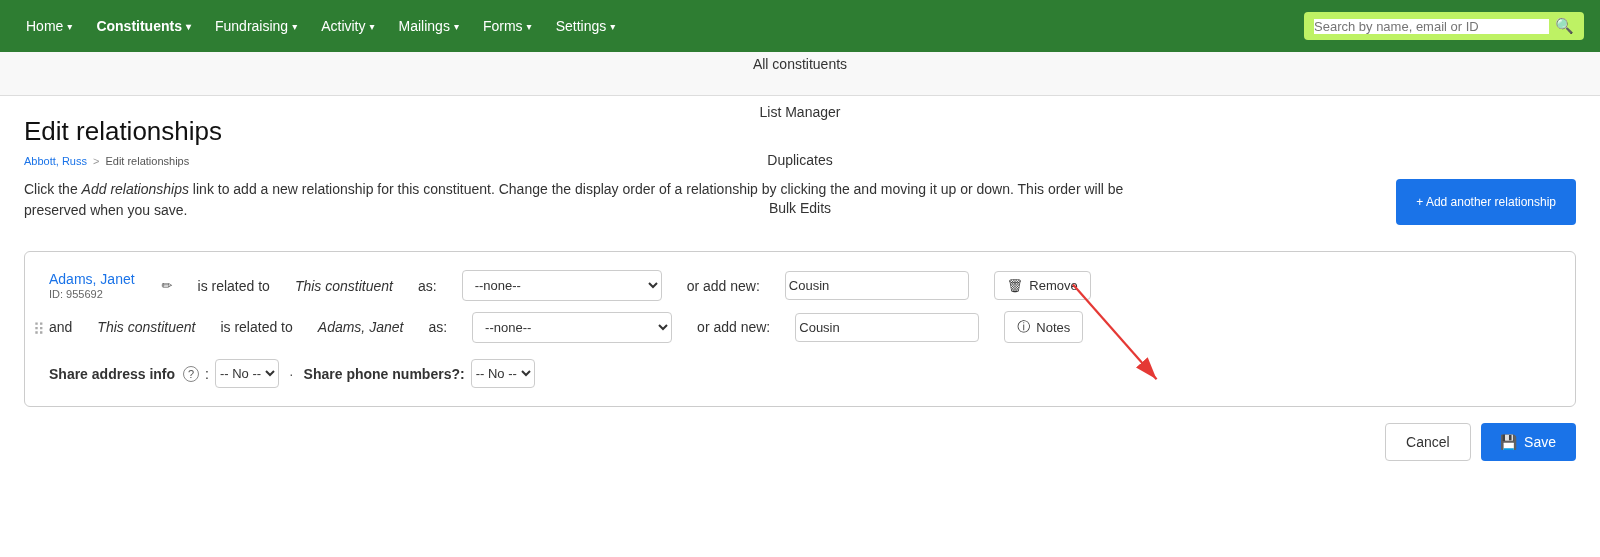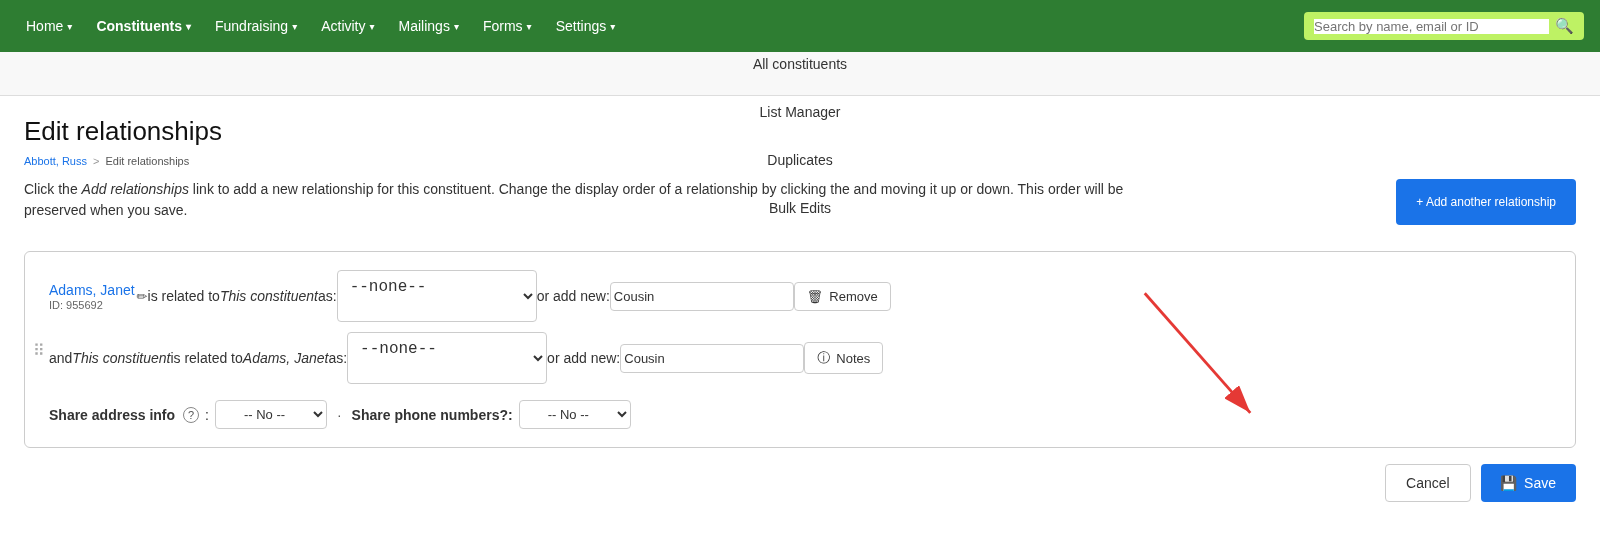--- a/index.html
+++ b/index.html
@@ -133,21 +133,21 @@
       top: 50%;
       transform: translateY(-50%);
       color: #aaa;
       font-size: 16px;
       cursor: grab;
     }
 
     .relationship-row {
       display: flex;
       align-items: center;
-      gap: 0;
+      gap: 25px;
       margin-bottom: 10px;
       flex-wrap: wrap;
     }
     .relationship-row .person-name {
       color: #1a73e8;
       cursor: pointer;
       font-size: 14px;
     }
     .person-id {
       font-size: 11px;
@@ -164,27 +164,26 @@
       font-size: 13px;
       cursor: pointer;
       margin-left: 2px;
     }
     .rel-text { font-size: 14px; color: #333; }
     .italic-text { font-style: italic; }
 
     .rel-select {
       border: 1px solid #ccc;
       border-radius: 4px;
-      padding: 6px 28px 24px 8px;
-      font-size: 16px;
+      padding: 6px 28px 6px 8px;
+      font-size: 13px;
       color: #333;
       background: #fff;
       appearance: auto;
       min-width: 200px;
-      font-family: Liberation Mono, monospace;
     }
     .add-new-label { font-size: 14px; color: #333; white-space: nowrap; }
     .rel-new-input {
       border: 1px solid #ccc;
       border-radius: 4px;
       padding: 6px 3px;
       font-size: 13px;
       color: #333;
       min-width: 160px;
     }
@@ -218,21 +217,21 @@
       display: flex;
       align-items: center;
       gap: 6px;
       margin-top: 16px;
       flex-wrap: wrap;
     }
     .share-label { font-size: 14px; font-weight: 600; color: #333; }
     .share-select {
       border: 1px solid #ccc;
       border-radius: 4px;
-      padding: 5px 24px;
+      padding: 5px 0;
       font-size: 13px;
       color: #333;
       background: #fff;
     }
     .share-dot { color: #555; font-size: 14px; margin: 0 4px; }
     .help-icon {
       display: inline-flex;
       align-items: center;
       justify-content: center;
       width: 16px;

